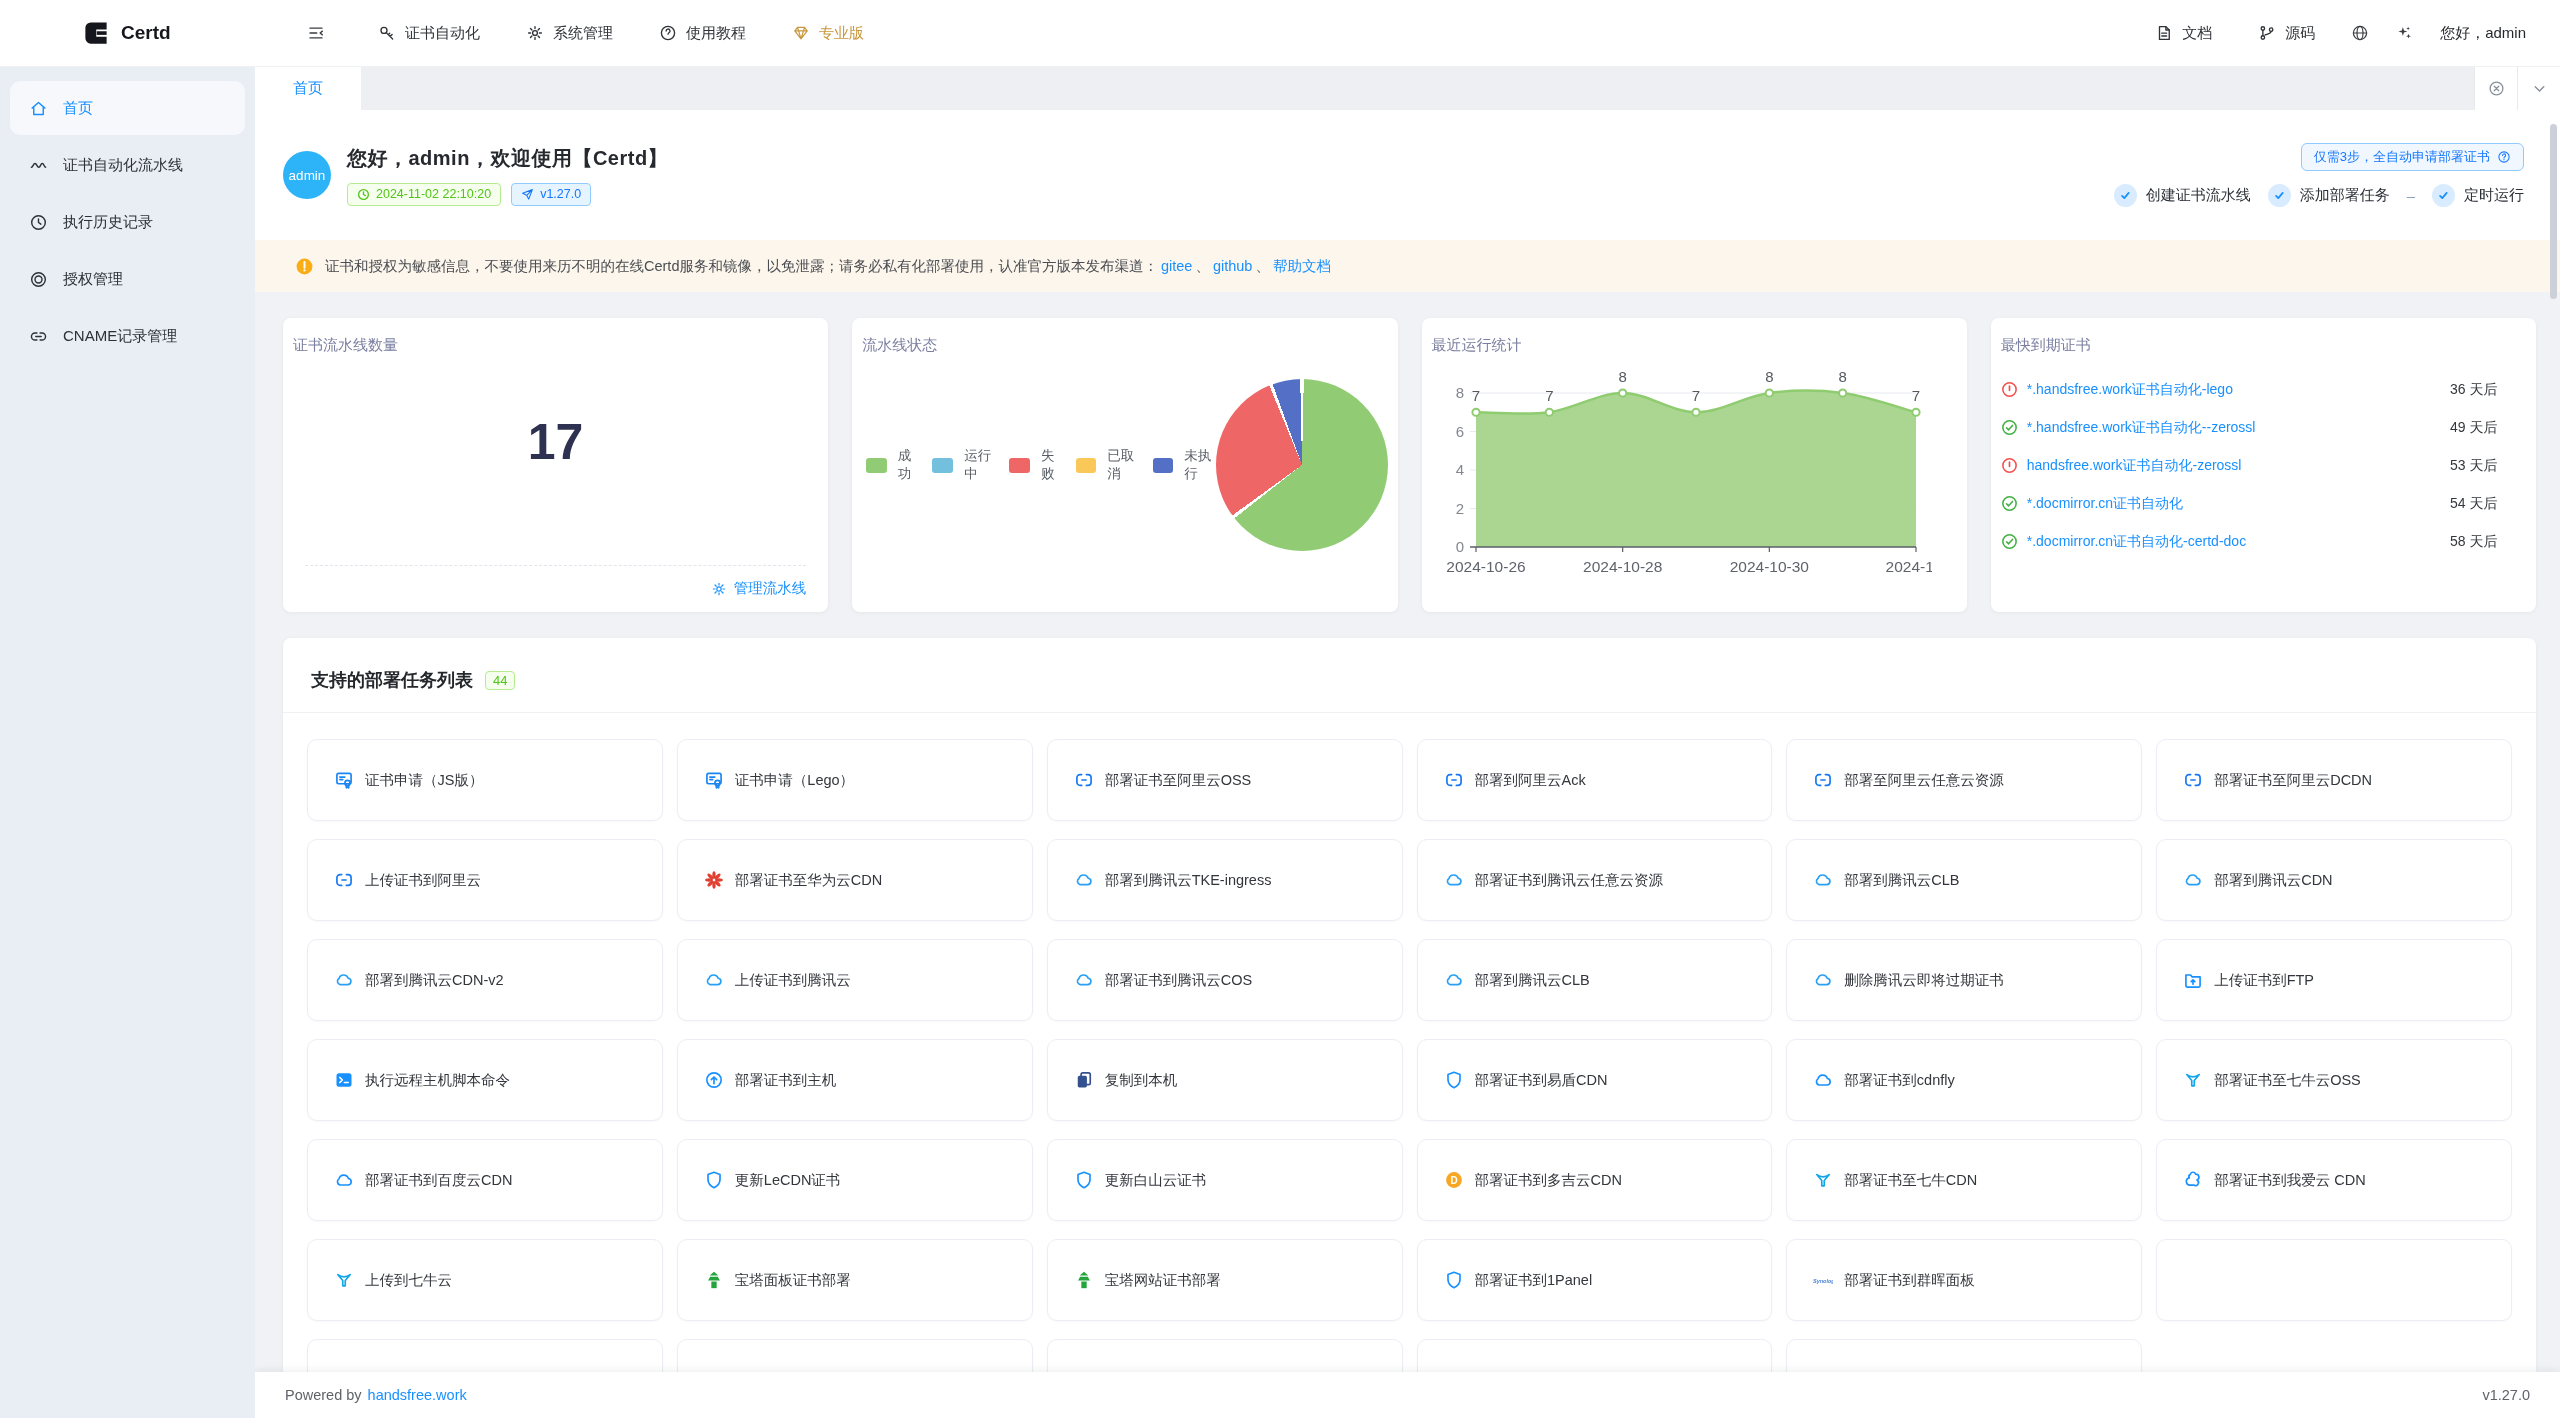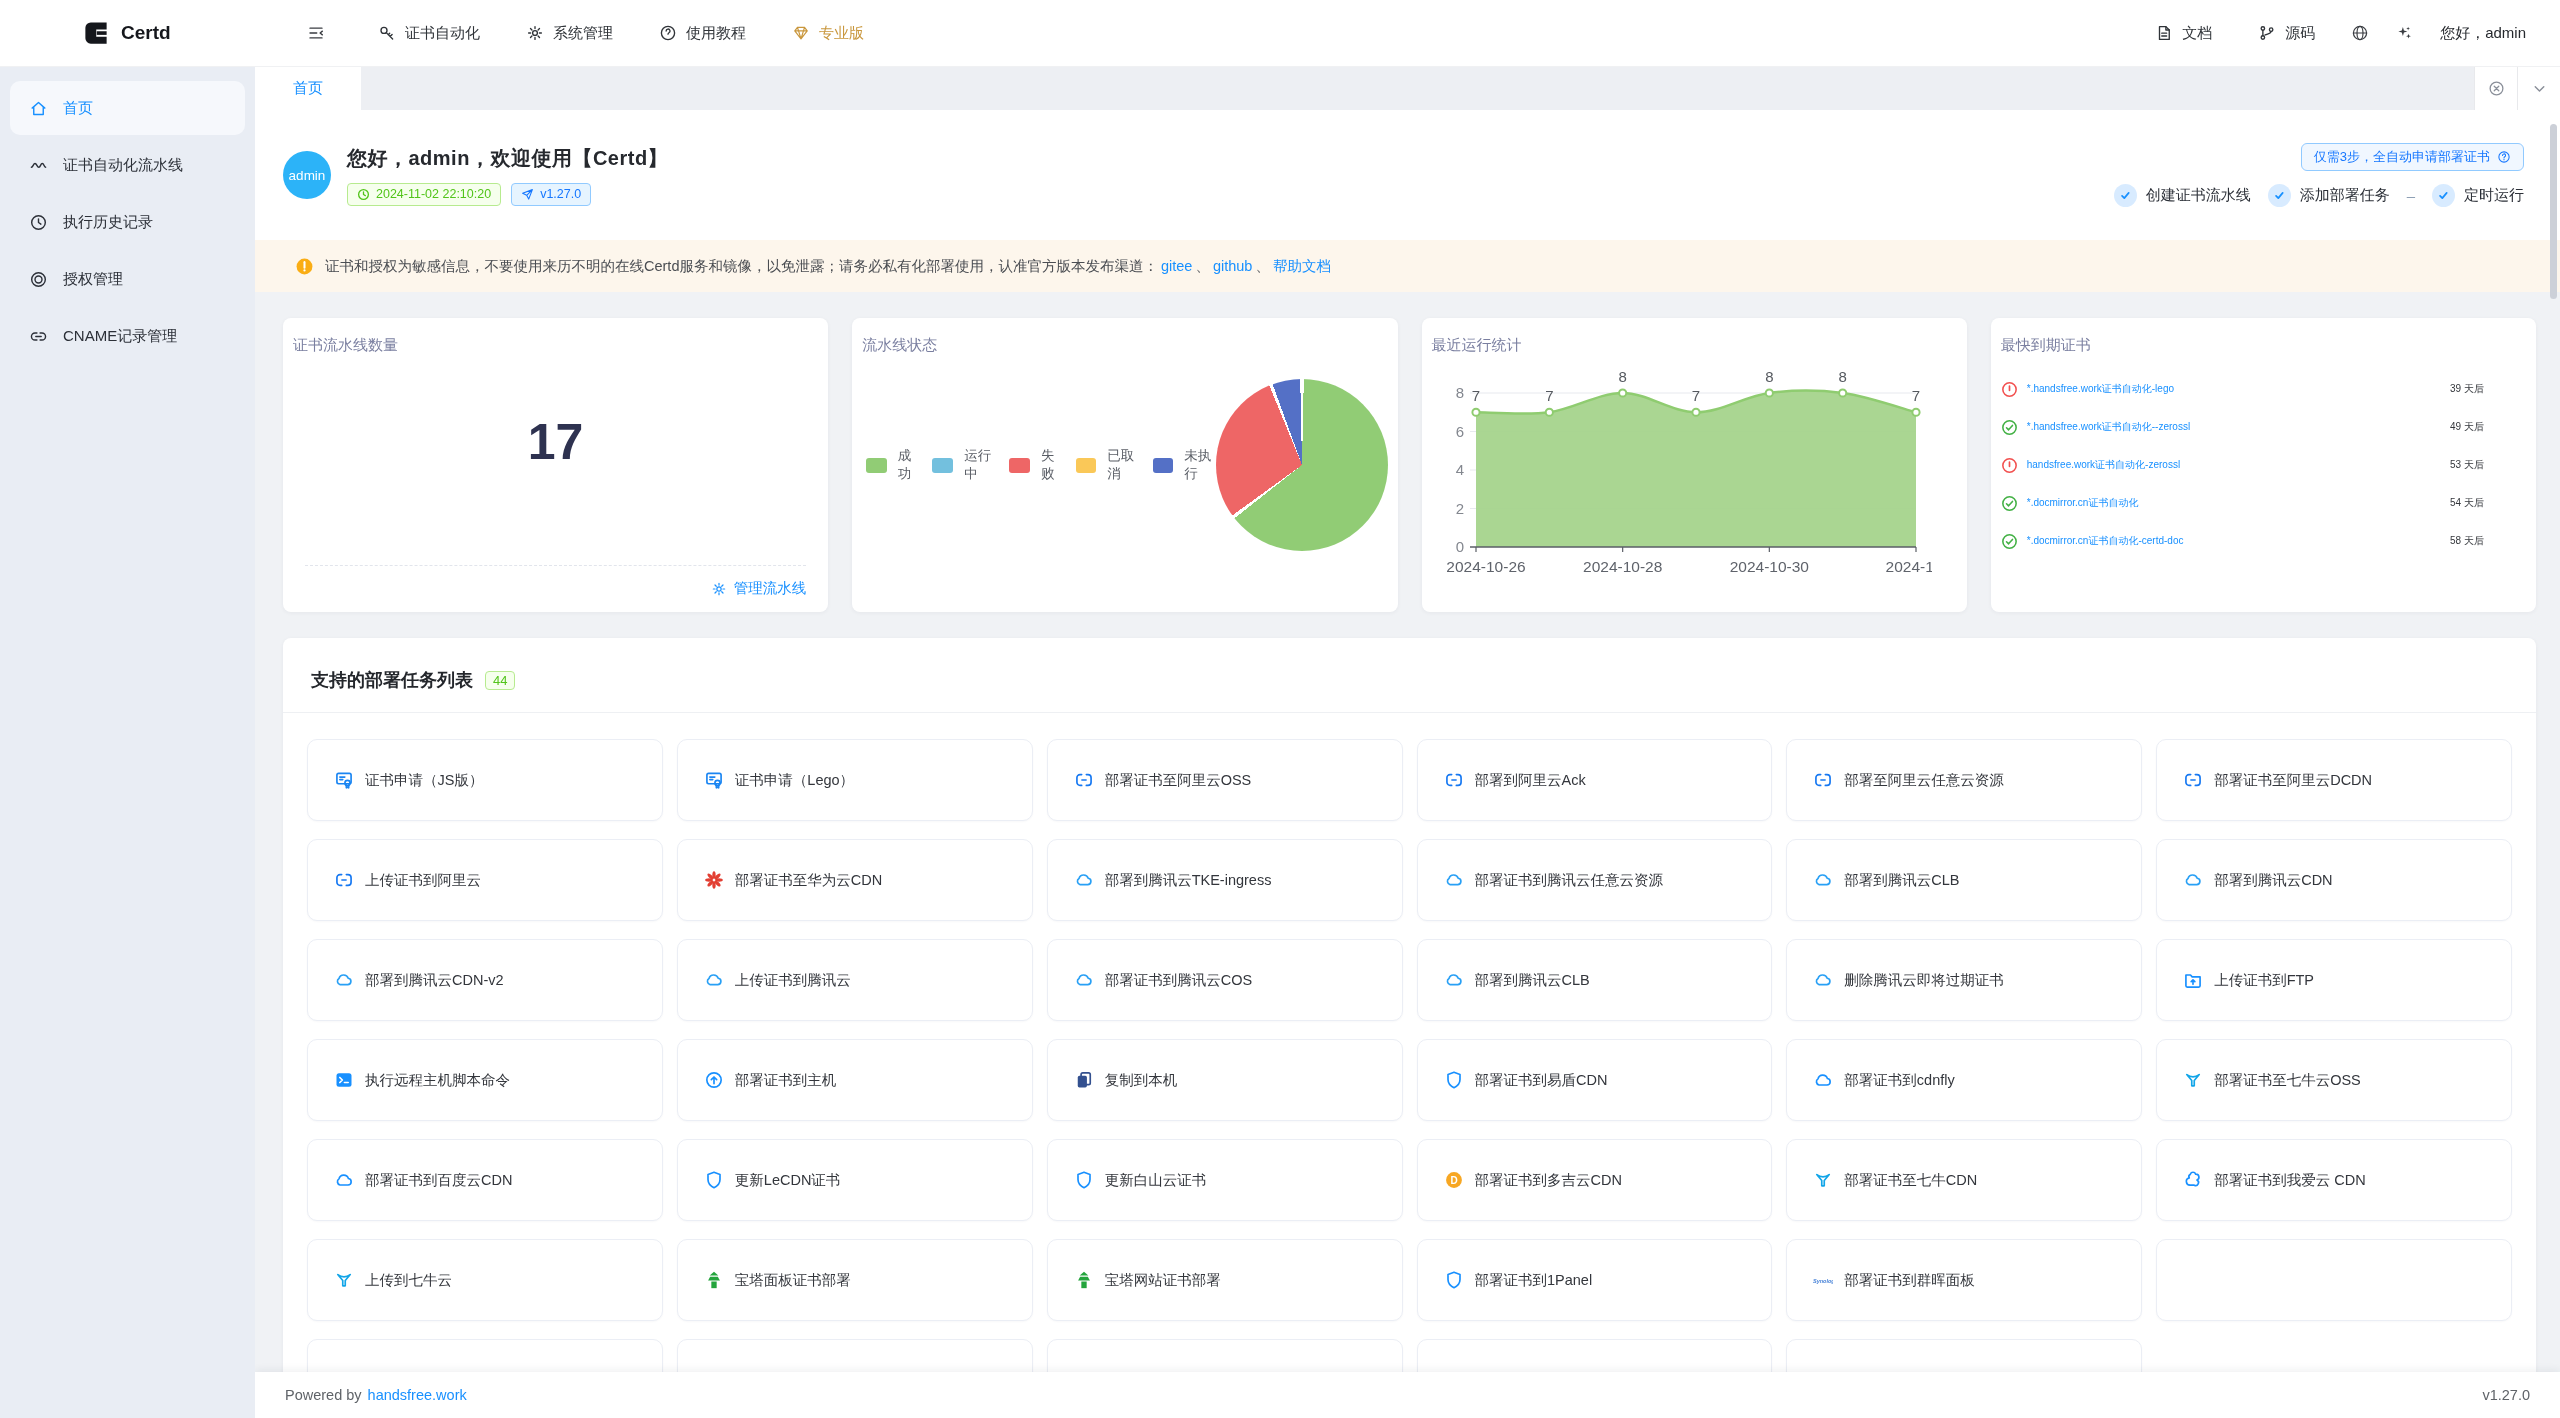--- a/index.html
+++ b/index.html
@@ -83,21 +83,21 @@
   .manage-link .icon{width:16px;height:16px;color:#1890ff;}
 
   .status-body{display:flex;align-items:center;margin-top:24px;}
   .legend{display:flex;flex-direction:row;gap:14px;margin-left:4px;}
   .legend-item{display:flex;align-items:center;gap:11px;font-size:13.5px;color:#5a5e66;}
   .legend-swatch{width:27px;height:15px;border-radius:3px;}
   .pie-wrap{flex:1;display:flex;justify-content:center;}
   .pie{width:172px;height:172px;border-radius:50%;}
 
   .expiry-list{margin-top:22px;display:flex;flex-direction:column;gap:14px;}
-  .expiry-row{display:flex;align-items:center;gap:9px;font-size:10px;line-height:24px;}
+  .expiry-row{display:flex;align-items:center;gap:9px;font-size:14px;line-height:24px;}
   .expiry-row .icon{width:17px;height:17px;}
   .icon.warn{color:#f2504f;} .icon.ok{color:#43b145;}
   .expiry-name{color:#1890ff;flex:1;white-space:nowrap;overflow:hidden;text-overflow:ellipsis;cursor:pointer;}
   .expiry-days{color:#34373c;width:76px;flex:none;}
 
   
   .tasks-card{background:#fff;border-radius:8px;margin:26px 24px 0 28px;padding:24px;box-shadow:0 1px 4px rgba(31,45,61,.05);}
   .tasks-head{display:flex;align-items:center;gap:12px;margin:0 -24px;padding:6px 28px 20px;border-bottom:1px solid #eef0f3;}
   .tasks-title{font-size:18px;font-weight:700;color:#24272c;}
   .count-badge{font-size:13px;color:#52c41a;border:1px solid #b7eb8f;background:#f6ffed;border-radius:4px;padding:1px 7px;}
@@ -491,21 +491,21 @@
               <div class="expiry-row">
                 <span class="icon icon-warn-circle warn">
                   <svg viewBox="0 0 24 24">
                     <g fill="none" stroke="currentColor" stroke-width="2.2" stroke-linecap="round" stroke-linejoin="round">
                       <circle cx="12" cy="12" r="9.4" stroke-width="2.2"></circle>
                       <path d="M12 7.2v6" stroke-width="2.4"></path>
                     </g>
                   </svg>
                 </span>
                 <span class="expiry-name">*.handsfree.work证书自动化-lego</span>
-                <span class="expiry-days">39 天后</span>
+                <span class="expiry-days">36 天后</span>
               </div>
               <div class="expiry-row">
                 <span class="icon icon-ok-circle ok">
                   <svg viewBox="0 0 24 24">
                     <g fill="none" stroke="currentColor" stroke-width="2.2" stroke-linecap="round" stroke-linejoin="round">
                       <circle cx="12" cy="12" r="9.4" stroke-width="2.2"></circle>
                       <path d="M7.8 12.4l2.9 2.9 5.5-6.2" stroke-width="2.2"></path>
                     </g>
                   </svg>
                 </span>

